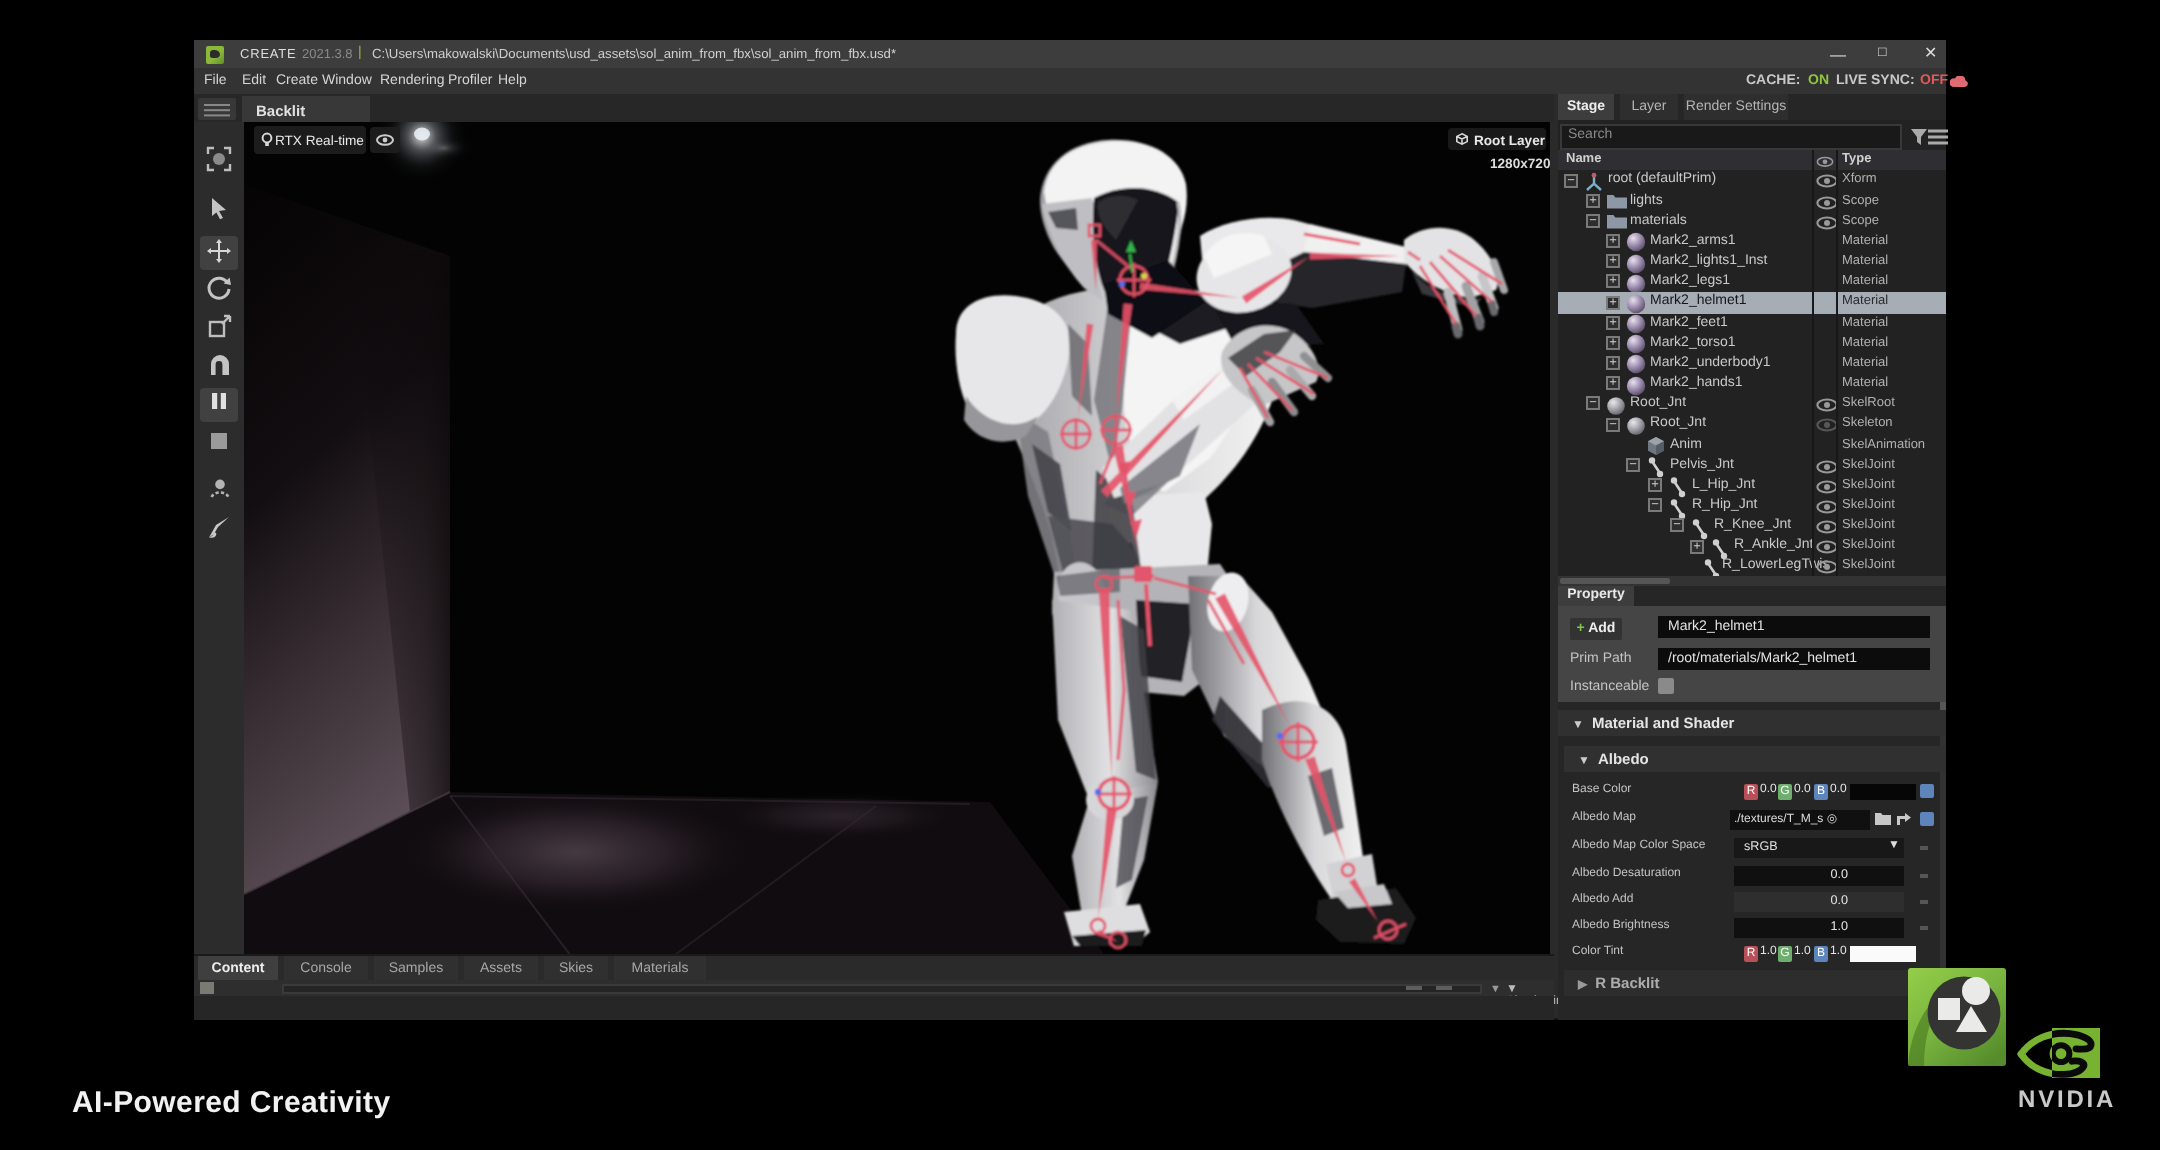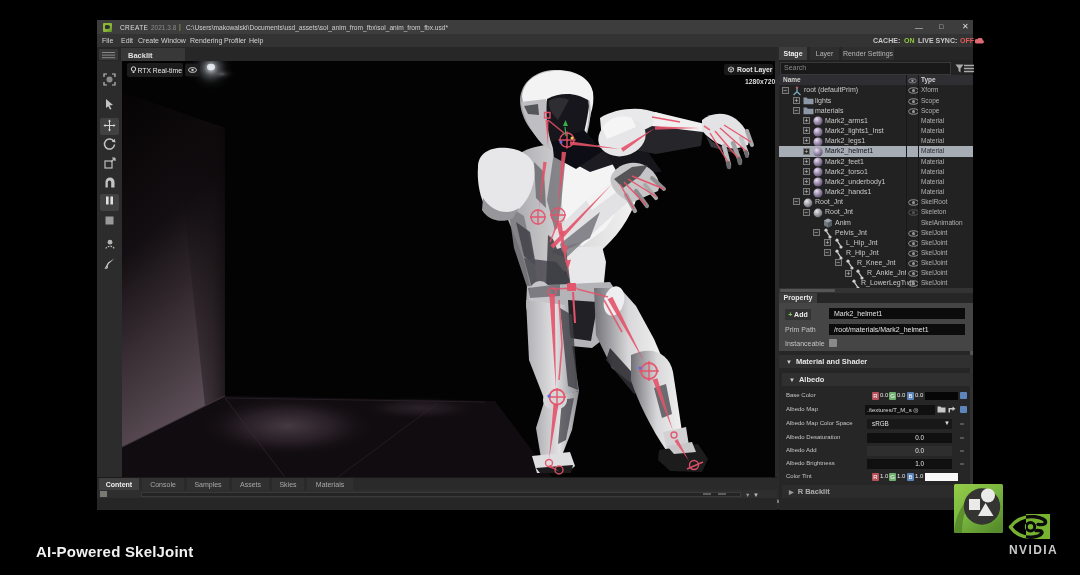--- a/index.html
+++ b/index.html
@@ -784,21 +784,21 @@
         <span class="bval" style="left:100px">1.0</span>
 <span class="badge" style="left:110px;background:#6fae6f">G</span>
         <span class="bval" style="left:117px">1.0</span>
 <span class="badge" style="left:128px;background:#5d84bb">B</span>
         <span class="bval" style="left:135px">1.0</span>
 <span class="swatch" style="left:146px;width:33px;background:#fafafa"></span>
 </div>
 <div class="sechdr" style="top:192px;left:3px;width:191px;opacity:.7"><span class="arr">▶</span>R Backlit</div>
 </div>
 
-<div id="footer-txt">AI-Powered SkelJoint</div>
+<div id="footer-txt">AI-Powered Creativity</div>
 <svg style="position:absolute;left:954px;top:484px" width="49" height="49" viewBox="0 0 49 49">
 <defs>
 <linearGradient id="ovg" x1="0" y1="0" x2="0.8" y2="1">
           <stop offset="0" stop-color="#95ce48"></stop>
           <stop offset="0.55" stop-color="#77b33f"></stop>
           <stop offset="1" stop-color="#568c2b"></stop>
         </linearGradient>
 </defs>
 <rect x="0" y="0" width="49" height="49" rx="1.5" fill="url(#ovg)"></rect>
 <path d="M0 49 C1 34 7 18 22 8 C12 20 8 34 8 49 Z" fill="#47761f" opacity="0.6"></path>

